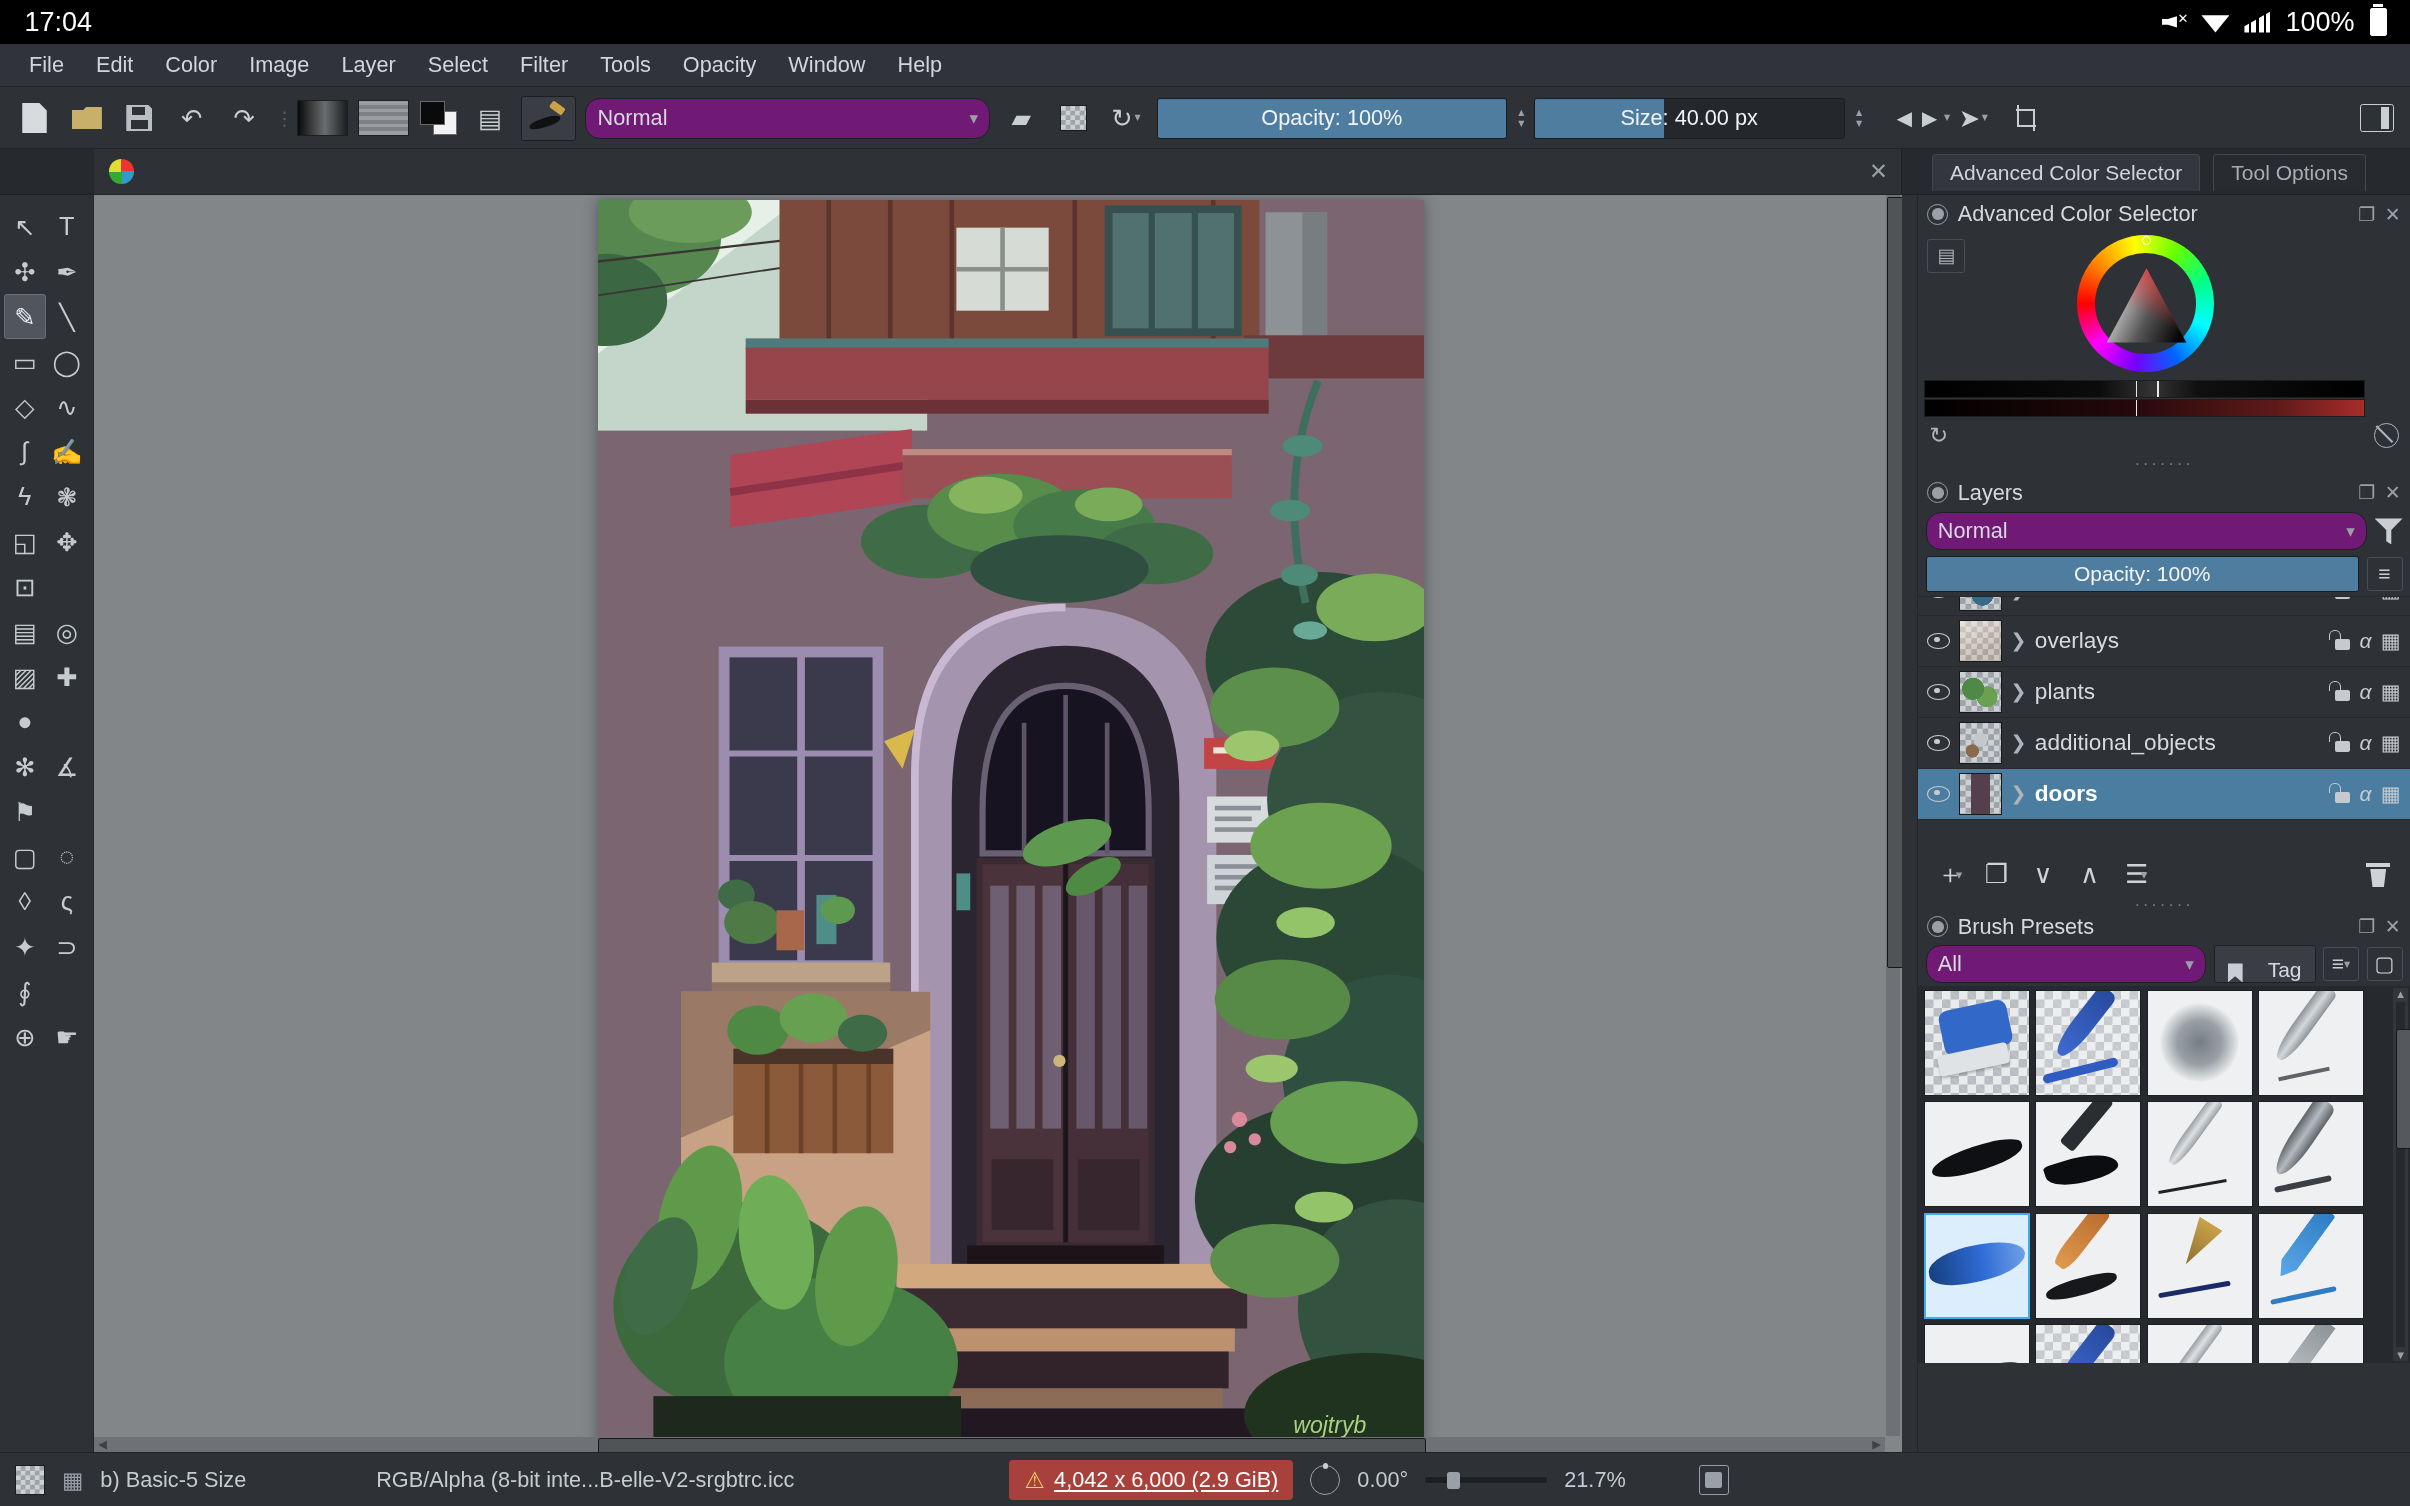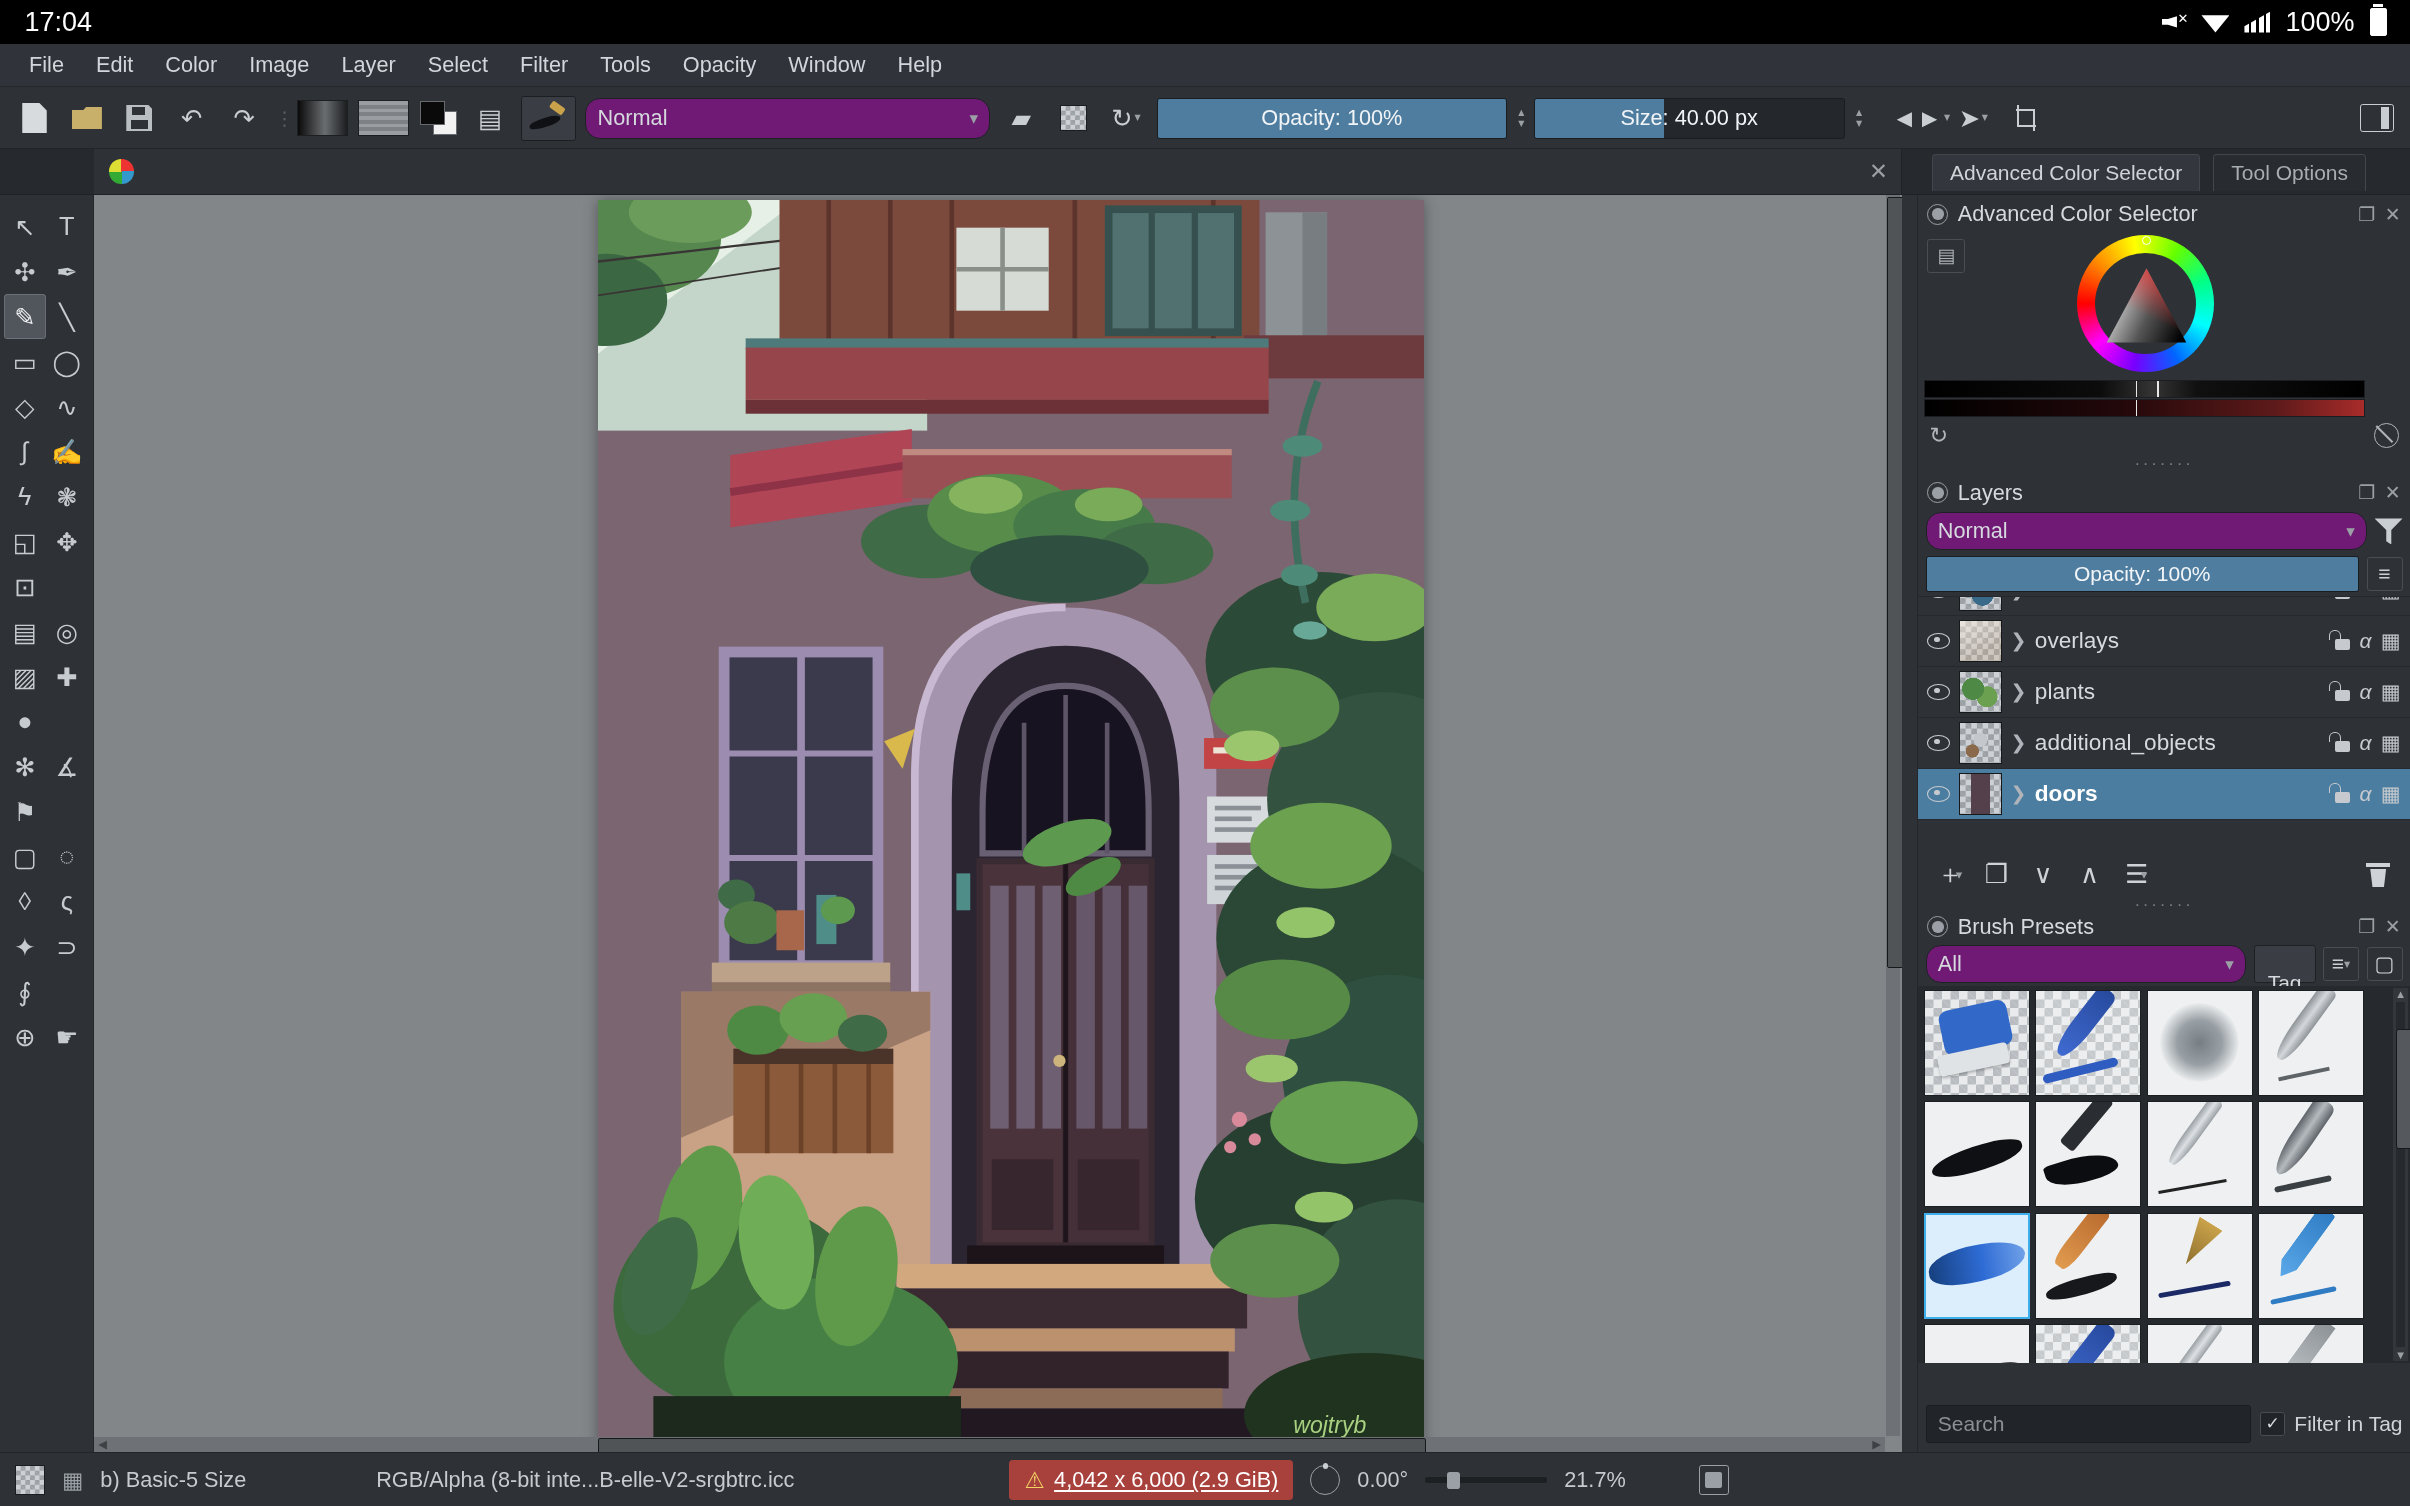--- a/index.html
+++ b/index.html
@@ -144,21 +144,21 @@
   #layerbtns .lb{display:flex;align-items:center;justify-content:center;min-width:41px;height:40px;border-radius:3.8px;}
   #layerbtns .mini{font-size:13px;color:#9aa0a5;margin-left:-7.5px;}
   #layerbtns .flex{flex:1;}
   .ic-trash{width:24.5px;height:26px;position:relative;}
   .ic-trash::before{content:"";position:absolute;left:2.8px;top:7.5px;right:2.8px;bottom:0;background:#cfd3d7;clip-path:polygon(8% 0,92% 0,80% 100%,20% 100%);}
   .ic-trash::after{content:"";position:absolute;left:0;top:1.9px;right:0;height:3.8px;background:#cfd3d7;}
   
   .bp-filter{height:43px;display:flex;align-items:center;gap:7.5px;padding:0 7.5px;flex:0 0 auto;}
   .bp-filter .kcombo{flex:1;height:38px;gap:20px;}
   .tag-btn{height:38px;border:0.9px solid #1e2124;background:#3a3e44;border-radius:2.8px;display:flex;align-items:flex-end;gap:25px;
-    padding:0 13px;font-size:21px;color:#d6dade;box-sizing:border-box;flex-direction:column;}
+    padding:0 13px;font-size:21px;color:#d6dade;box-sizing:border-box;}
   .ic-bookmark{width:15px;height:19px;background:#c9ced3;clip-path:polygon(0 0,100% 0,100% 100%,50% 68%,0 100%);}
   #bpgrid{height:377px;position:relative;overflow:hidden;flex:0 0 auto;background:#26292d;}
   .tiles{position:absolute;left:5.6px;top:3.8px;width:450px;display:flex;flex-wrap:wrap;gap:5.6px;}
   .tile{width:106px;height:106px;background:#eef0f1;position:relative;overflow:hidden;box-sizing:border-box;border:0.9px solid #1c1f22;}
   .tile::before,.tile::after{content:"";position:absolute;}
   .tile.sel{border:2.8px solid #3daee9;background:#dceefb;}
   .t-eraser{background-image:linear-gradient(45deg,#b9bdc1 25%,transparent 25%,transparent 75%,#b9bdc1 75%),linear-gradient(45deg,#b9bdc1 25%,transparent 25%,transparent 75%,#b9bdc1 75%);background-size:17px 17px;background-position:0 0,8.5px 8.5px;background-color:#e8eaec;}
   .t-eraser::before{left:16%;top:14%;width:66%;height:44%;background:#3268c8;border-radius:9.4px;transform:rotate(-12deg);}
   .t-eraser::after{left:13%;top:56%;width:68%;height:20%;background:#dfe3e6;border-radius:3.8px;transform:rotate(-12deg);box-shadow:0 1.9px 2.8px rgba(0,0,0,.25);}
   .t-pen-blue{background-image:linear-gradient(45deg,#c6cacd 25%,transparent 25%,transparent 75%,#c6cacd 75%),linear-gradient(45deg,#c6cacd 25%,transparent 25%,transparent 75%,#c6cacd 75%);background-size:17px 17px;background-position:0 0,8.5px 8.5px;background-color:#eceef0;}
@@ -845,25 +845,20 @@
       </div>
     <div class="bp-scroll">
       <span>▲</span>
       <div class="track">
           <div class="thumb"></div>
         </div>
       <span>▼</span>
     </div>
   </div>
 
-  <div class="bp-search">
-    <input class="search-input" type="text" placeholder="Search" style="">
-    <span class="chk">✓</span>
-    <span class="chk-label">Filter in Tag</span>
-  </div>
 </div>
 
 <div id="statusbar">
   <span class="sel-ind"></span>
   <span style="font-size:22.6px;color:#9aa0a5;">▦</span>
   <span>b) Basic-5 Size</span>
   <span class="profile-text">RGB/Alpha (8-bit inte...B-elle-V2-srgbtrc.icc</span>
   <span class="warnbox">
     <span class="warn-ic">⚠</span>
     <span class="wtext">4,042 x 6,000 (2.9 GiB)</span>

